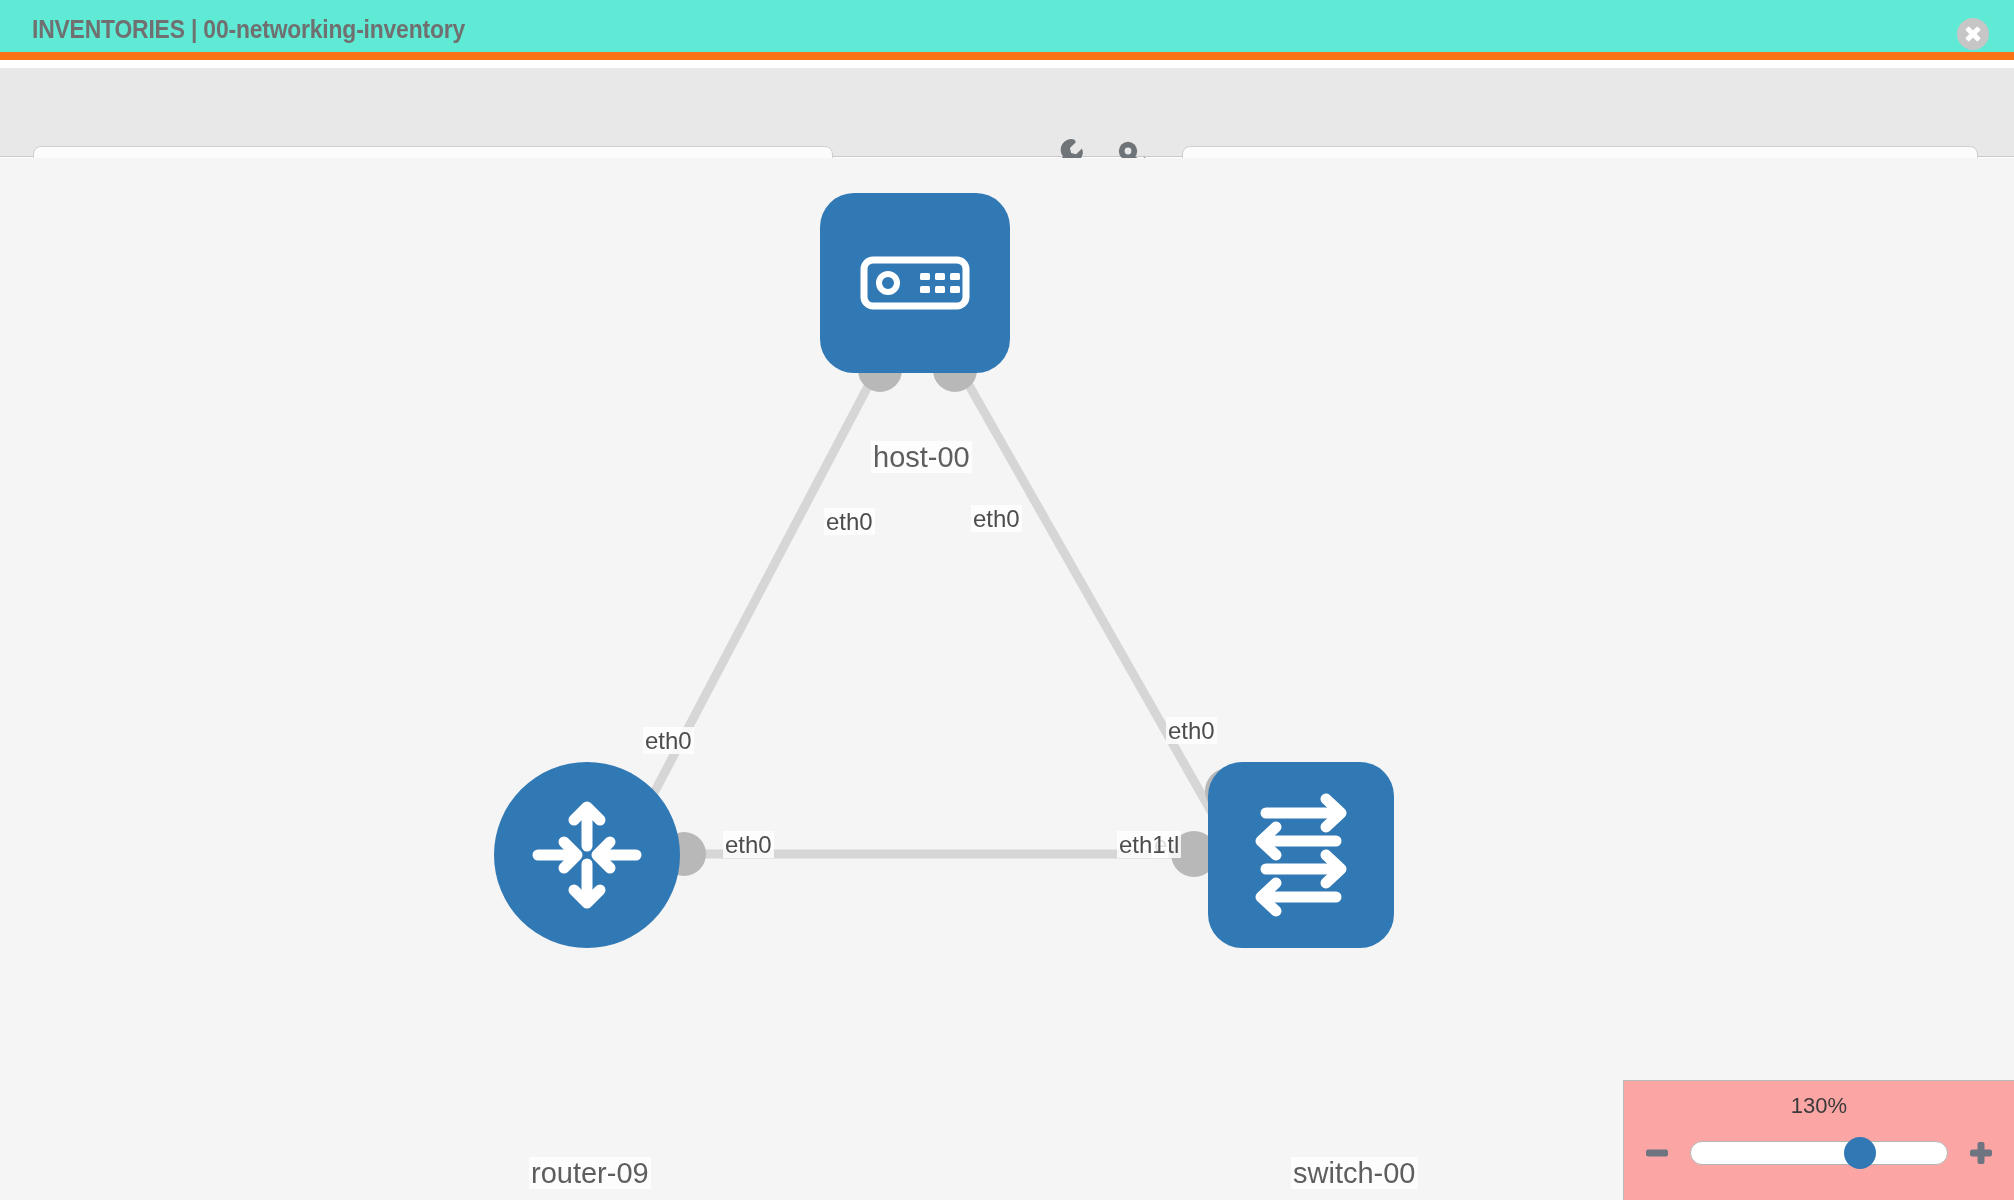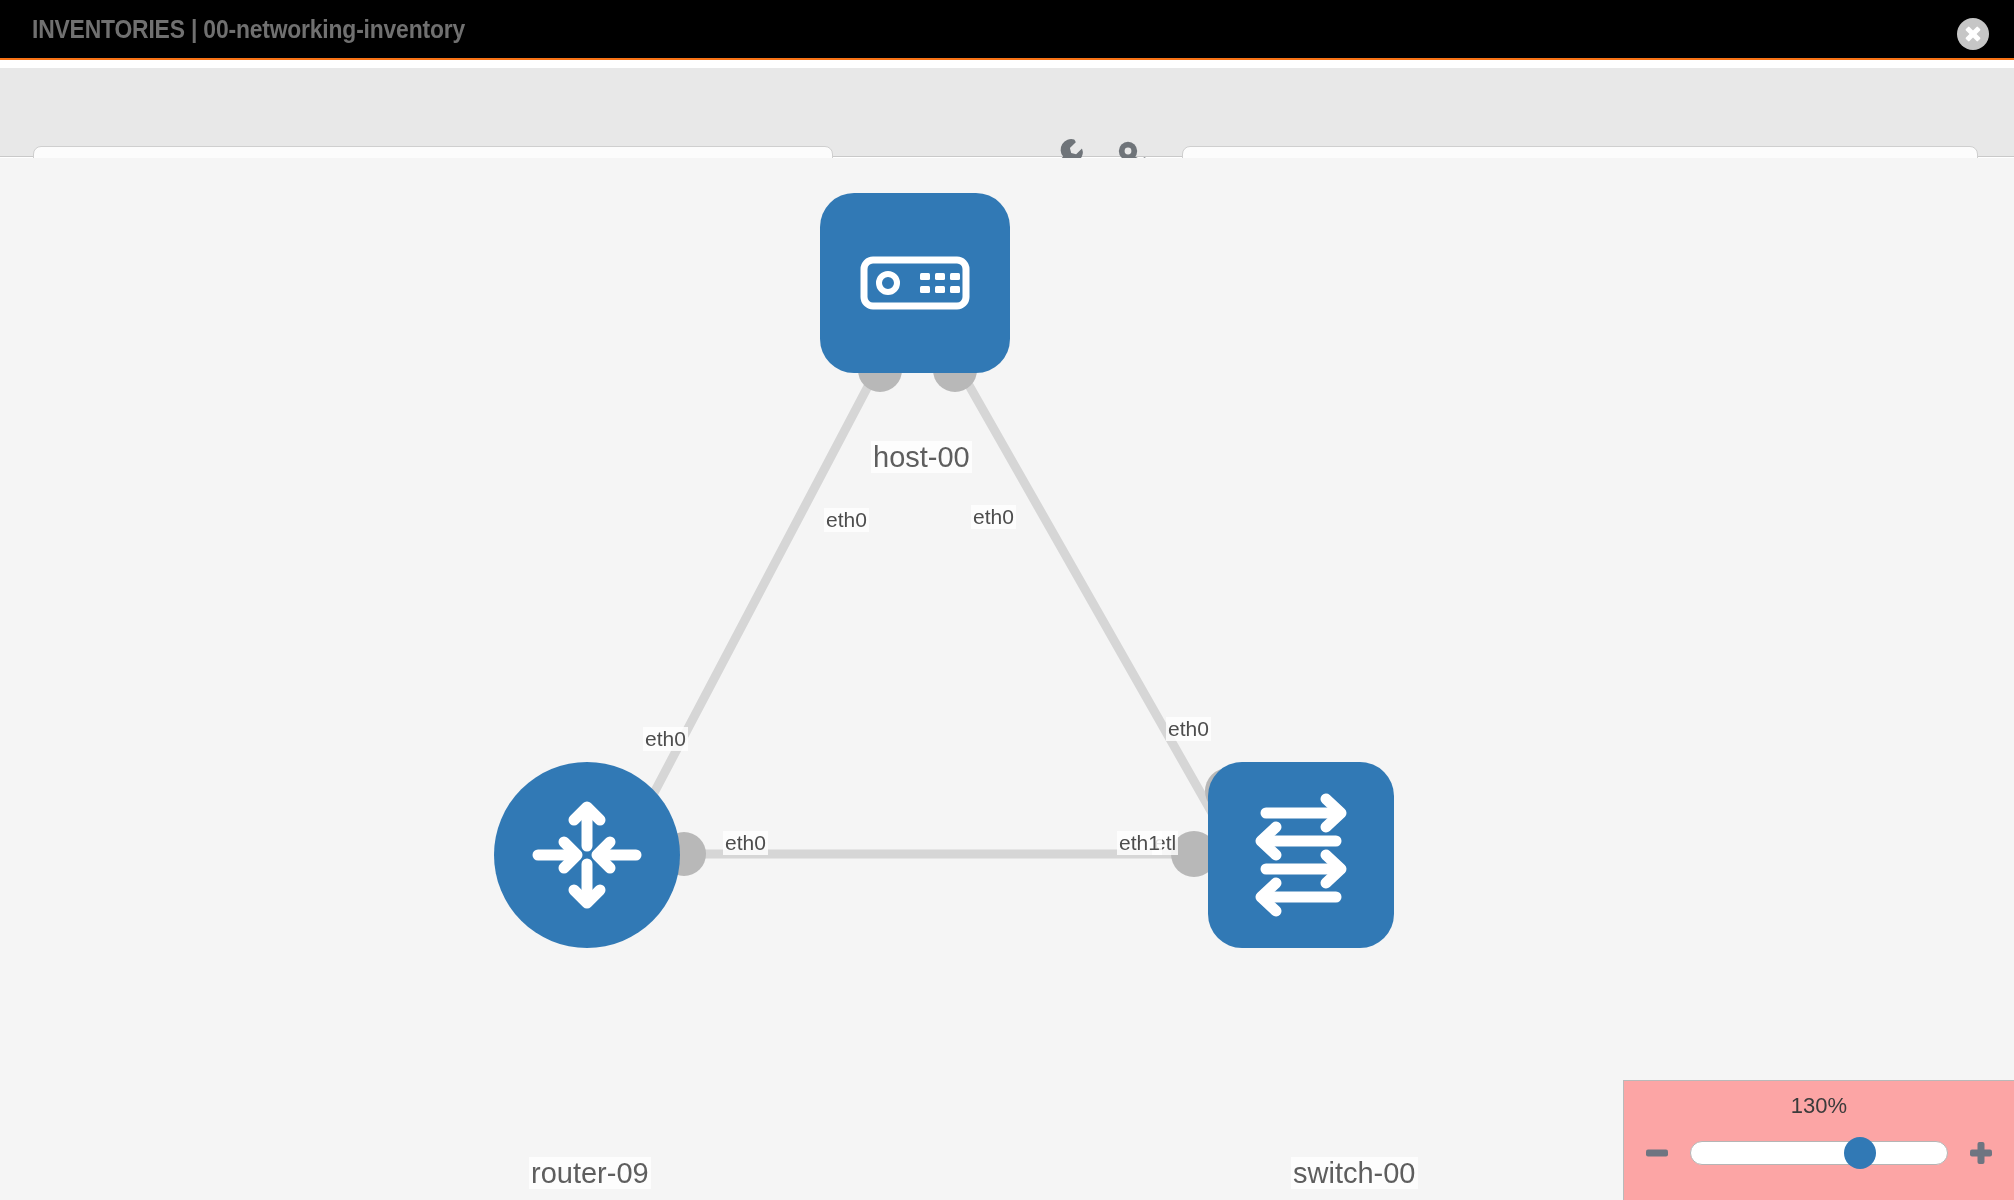--- a/index.html
+++ b/index.html
@@ -16,22 +16,22 @@
     width: 2014px;
     height: 1200px;
     background: #ffffff;
   }
 
   
   .header {
     position: absolute;
     left: 0; top: 0;
     width: 2014px; height: 60px;
-    background: #000000;
-    border-bottom: 2px solid #f97316;
+    background: #5eead4;
+    border-bottom: 8px solid #f97316;
   }
   .header-title {
     position: absolute;
     left: 32px; top: 14px;
     font-size: 26px;
     font-weight: bold;
     color: #707070;
     letter-spacing: -0.2px;
     font-family: "Liberation Sans Narrow", "Liberation Sans", sans-serif;
     transform: scaleX(0.88);
@@ -139,21 +139,21 @@
     color: #5a5a5a;
     white-space: nowrap;
     line-height: 1.05;
     padding: 1px 2px;
   }
   .node-label {
     font-size: 29px;
     color: #5e5e5e;
   }
   .edge-label {
-    font-size: 21px;
+    font-size: 24px;
     color: #4d4d4d;
   }
 
   
   .zoom-panel {
     position: absolute;
     left: 1623px; top: 1080px;
     width: 391px; height: 120px;
     background: #fca5a5;
     border: 1px solid #b9b9b9;

